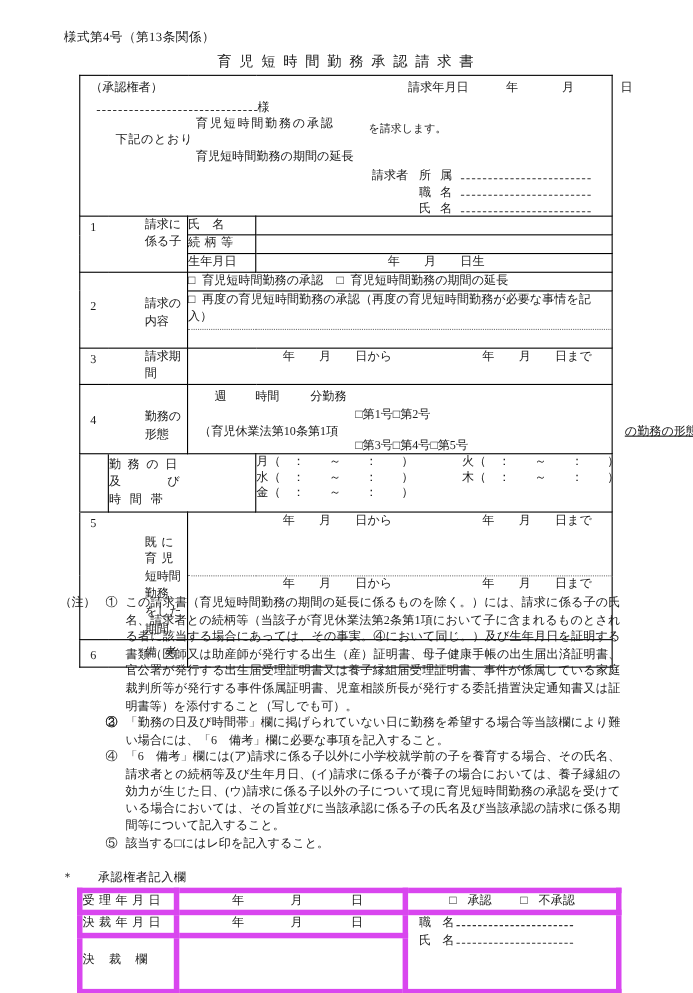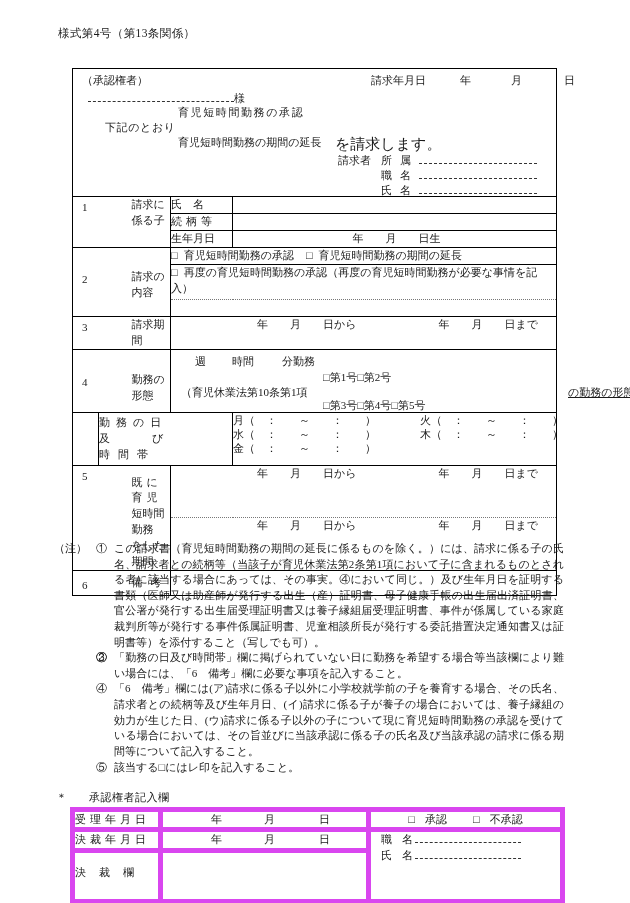--- a/index.html
+++ b/index.html
@@ -92,22 +92,22 @@
   }
   .hdr-kikan1 {
     position: absolute; left: 105px; top: 36px;
     font-size: 11px; letter-spacing: 1.6px; white-space: nowrap;
   }
   .hdr-shoki {
     position: absolute; left: 32px; top: 51px;
     font-size: 11px; letter-spacing: 0.6px; white-space: nowrap;
   }
   .hdr-seikyu {
-    position: absolute; left: 262px; top: 65px;
-    font-size: 15px; white-space: nowrap;
+    position: absolute; left: 262px; top: 42px;
+    font-size: 10px; white-space: nowrap;
   }
   .hdr-kikan2 {
     position: absolute; left: 105px; top: 66px;
     font-size: 11px; white-space: nowrap;
   }
   .hdr-person {
     position: absolute; left: 265px; top: 84px;
     font-size: 11px; white-space: nowrap;
   }
   .hdr-fields {
@@ -237,20 +237,21 @@
     border-bottom: 1px dashed #333; height: 9px;
   }
 </style>
 </head>
 <body>
 
 <div class="page">
 
   <div class="form-number">様式第4号（第13条関係）</div>
 
+  <div class="doc-title">育児短時間勤務承認請求書</div>
 
   <table class="main-table">
     <colgroup>
       <col style="width:26px">
       <col style="width:72px">
       <col style="width:62px">
       <col style="width:324px">
     </colgroup>
 
     <tbody>
@@ -378,21 +379,21 @@
         <div class="row">
           <span>金（　：　　～　　：　　）</span>
         </div>
       </td>
     </tr>
 
     <tr>
       <td rowspan="2" class="numlabel" style="border-right:none">
         <span class="n">5</span>
       </td>
-      <td rowspan="2" class="numlabel" style="border-left:none;padding-top:9px">
+      <td rowspan="2" class="numlabel" style="border-left:none;padding-top:20px">
         <span class="t sp4">既に育児</span>
         <span class="t">短時間勤務</span>
         <span class="t">をした期間</span>
       </td>
       <td colspan="2" class="daterange dot-bottom">
         <span class="d1">年　　月　　日から</span><span class="d4">年　　月　　日まで</span>
       </td>
     </tr>
     <tr>
       <td colspan="2" class="daterange dot-top">

